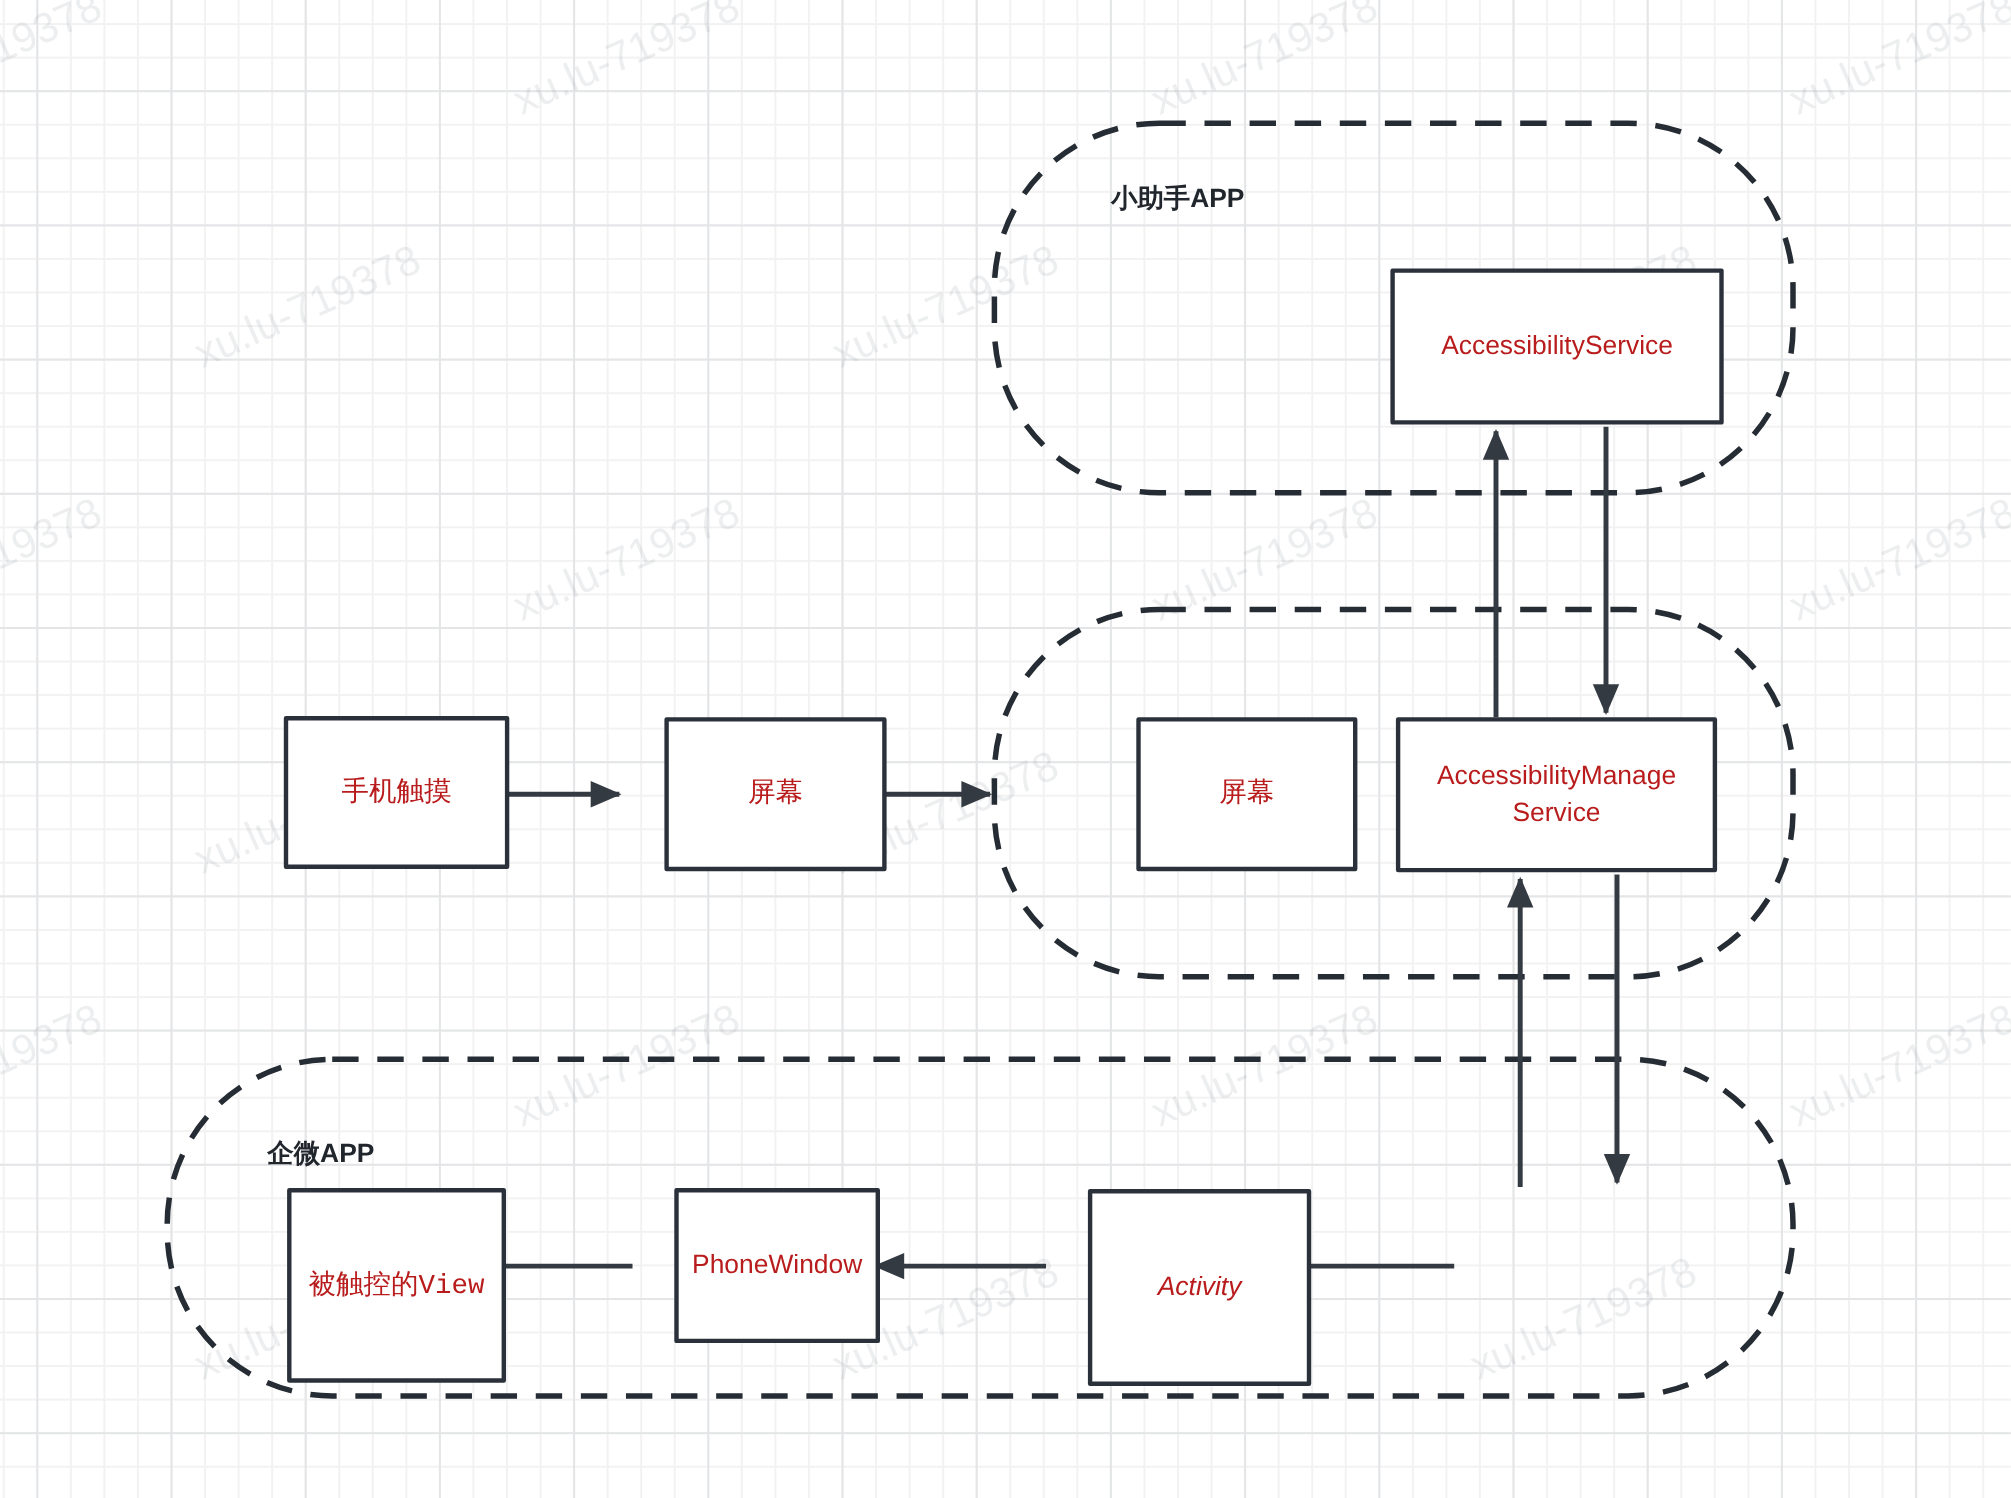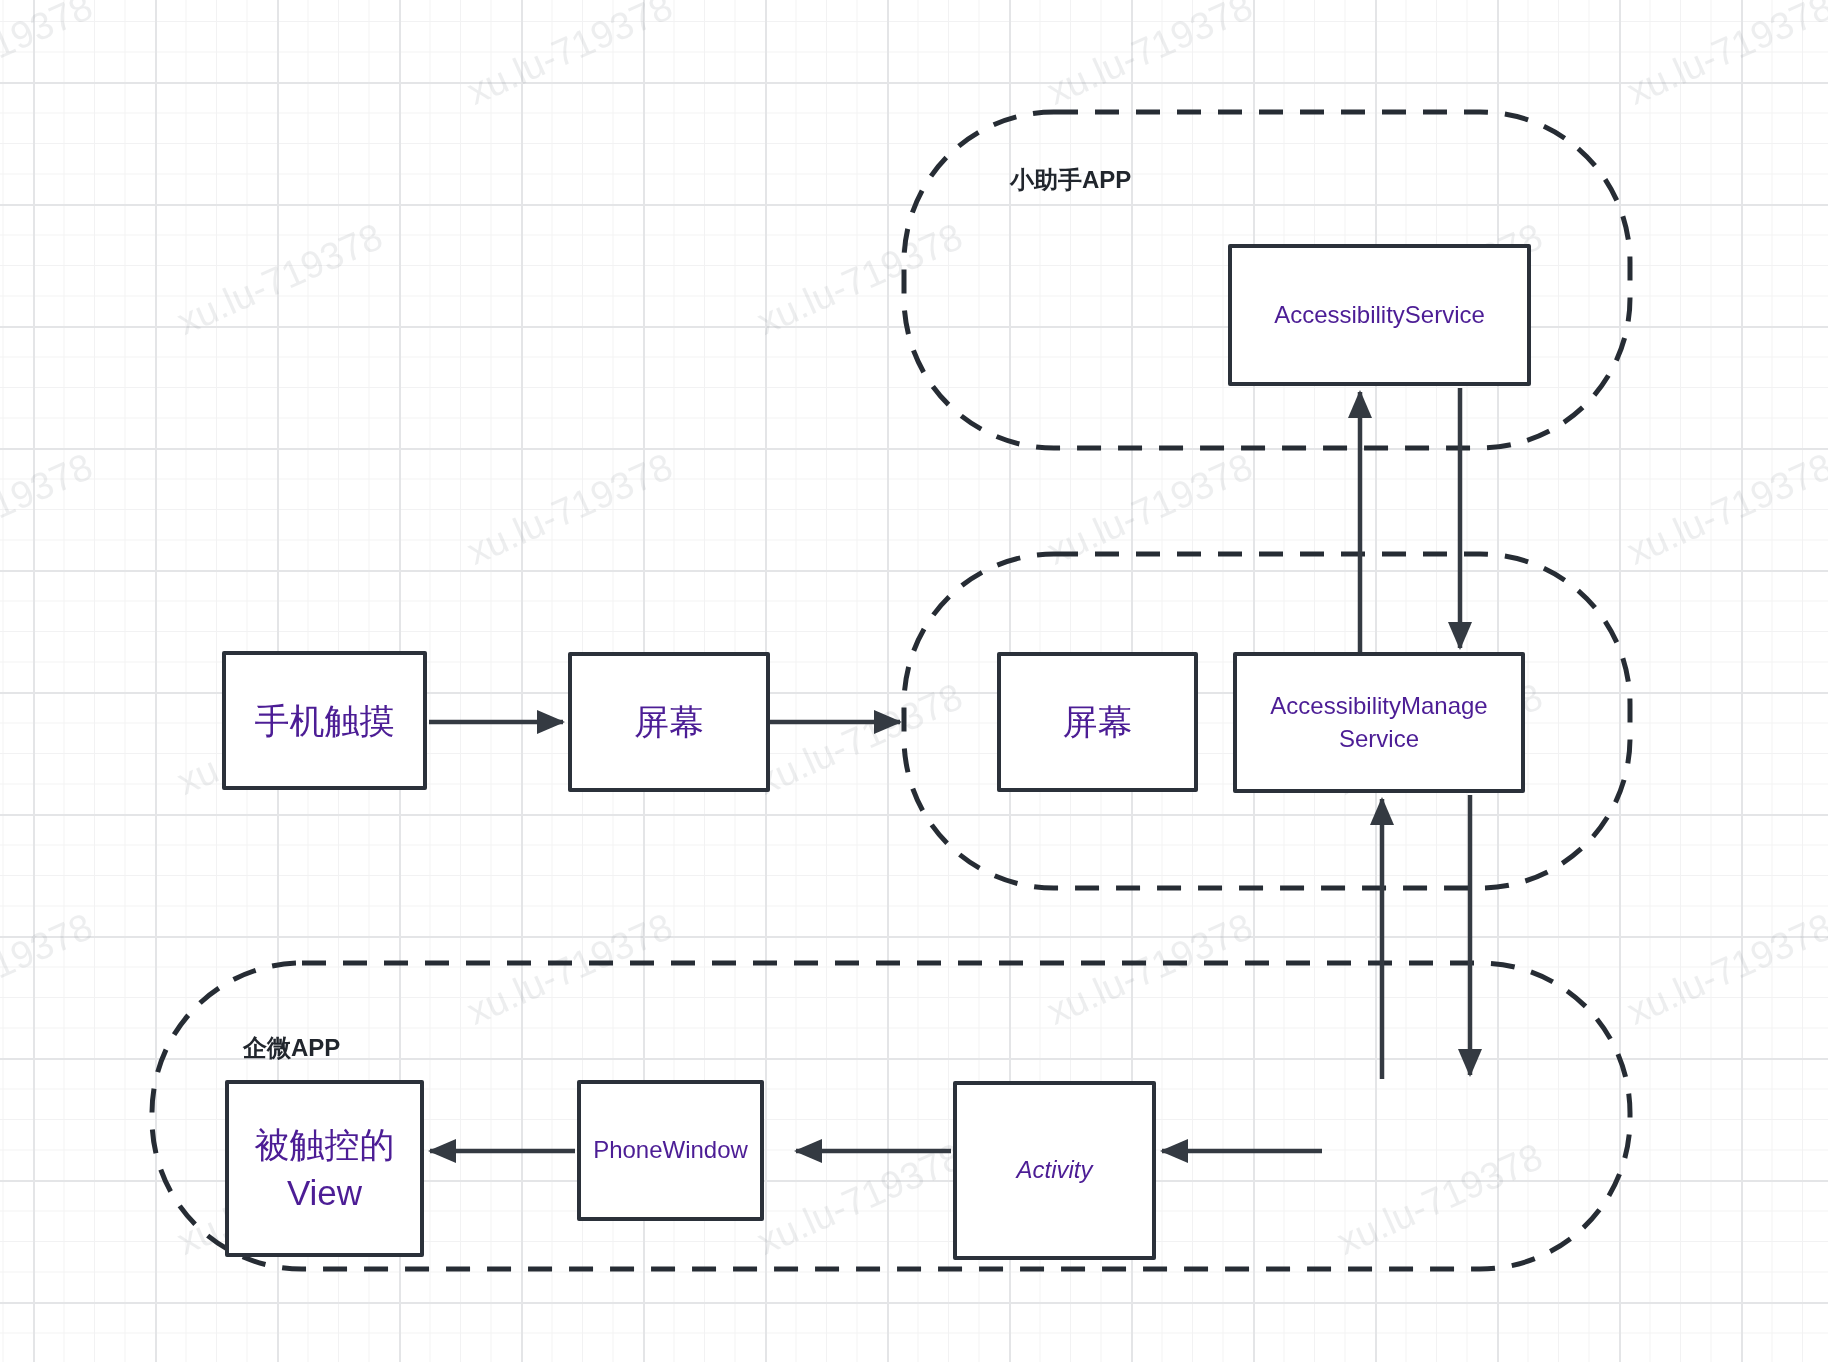--- a/index.html
+++ b/index.html
@@ -20,24 +20,25 @@
   .wm{
     position:absolute;white-space:nowrap;
     font-size:38px;color:rgba(140,147,157,0.16);
     transform:rotate(-24deg);user-select:none;
   }
   svg.overlay{position:absolute;left:0;top:0;pointer-events:none;}
   .node{
     position:absolute;box-sizing:border-box;
     background:#ffffff;border:4px solid #2b313a;border-radius:2px;
     display:flex;align-items:center;justify-content:center;
-    text-align:center;color:#4c1d95;font-size:24px;line-height:1.35;
+    text-align:center;color:#b91c1c;font-size:24px;line-height:1.35;
     padding:6px 14px;
+    margin-left:36px;
   }
-  .node.zh{font-size:35px;}
+  .node.zh{font-size:25px;font-family:Liberation Mono, monospace;}
   .container-label{
     position:absolute;font-weight:bold;font-size:24px;color:#21262d;
     white-space:nowrap;
   }
 </style>
 </head>
 <body>
 
 <div class="canvas">
 

